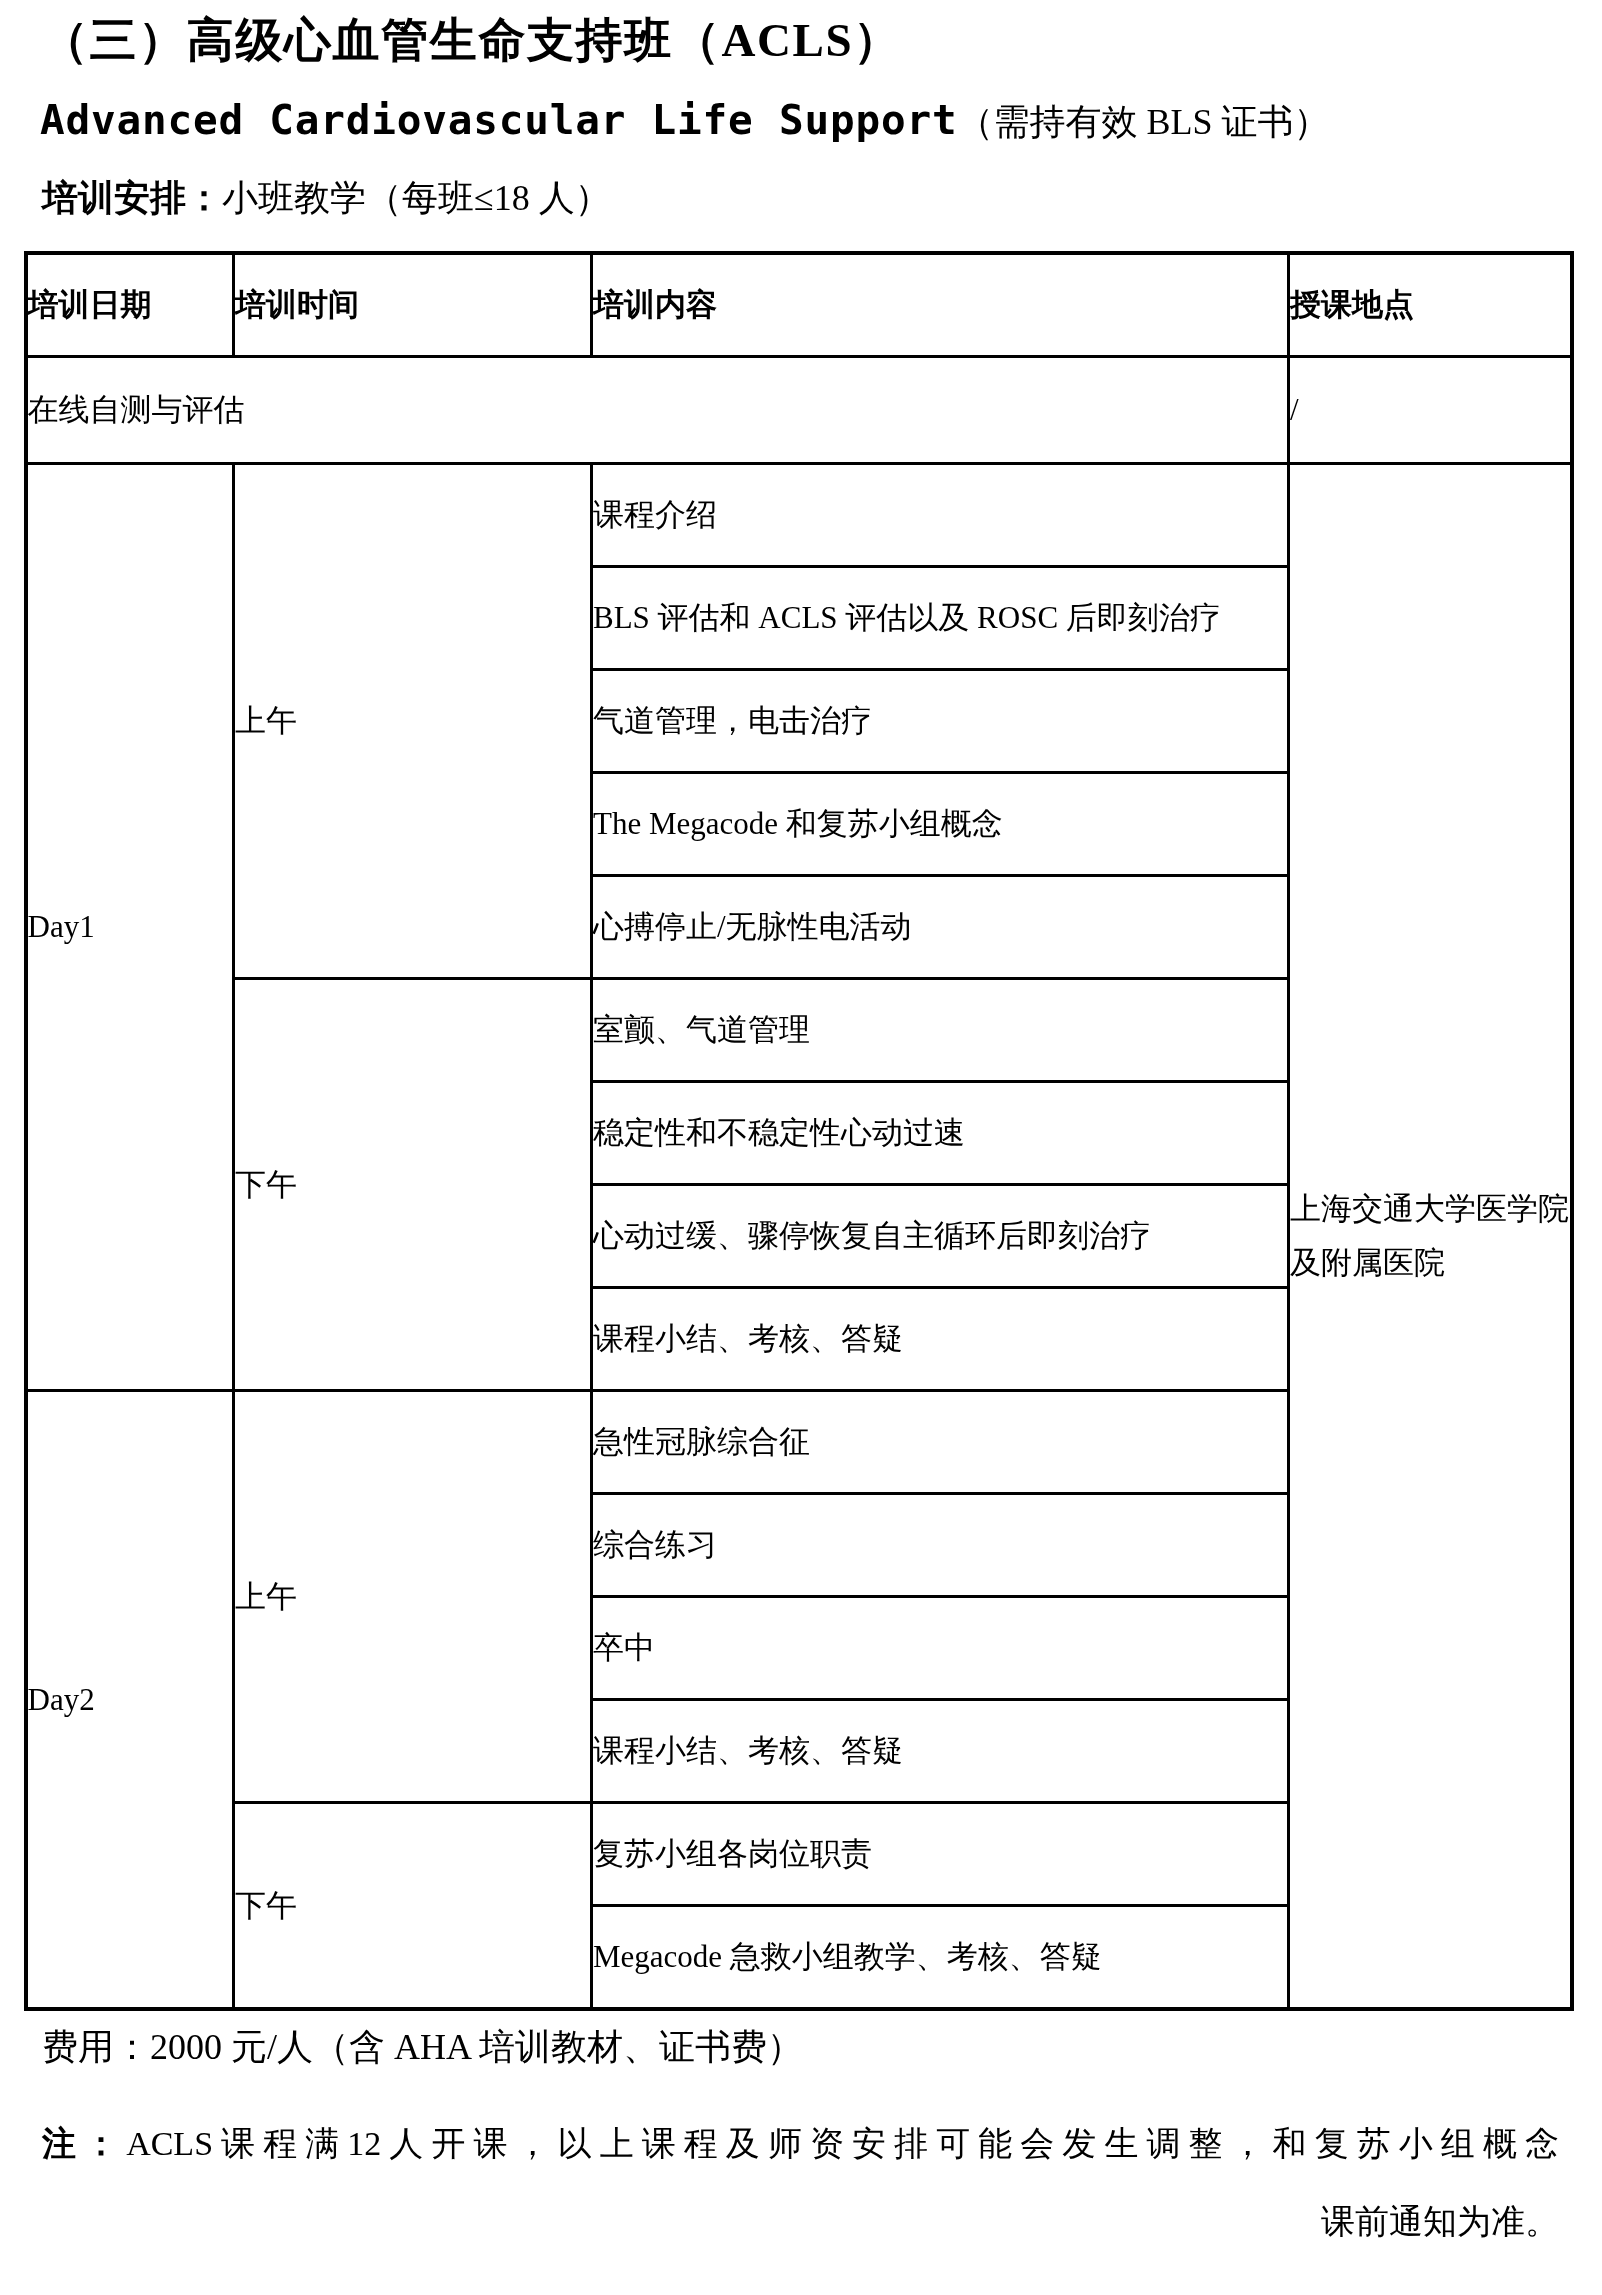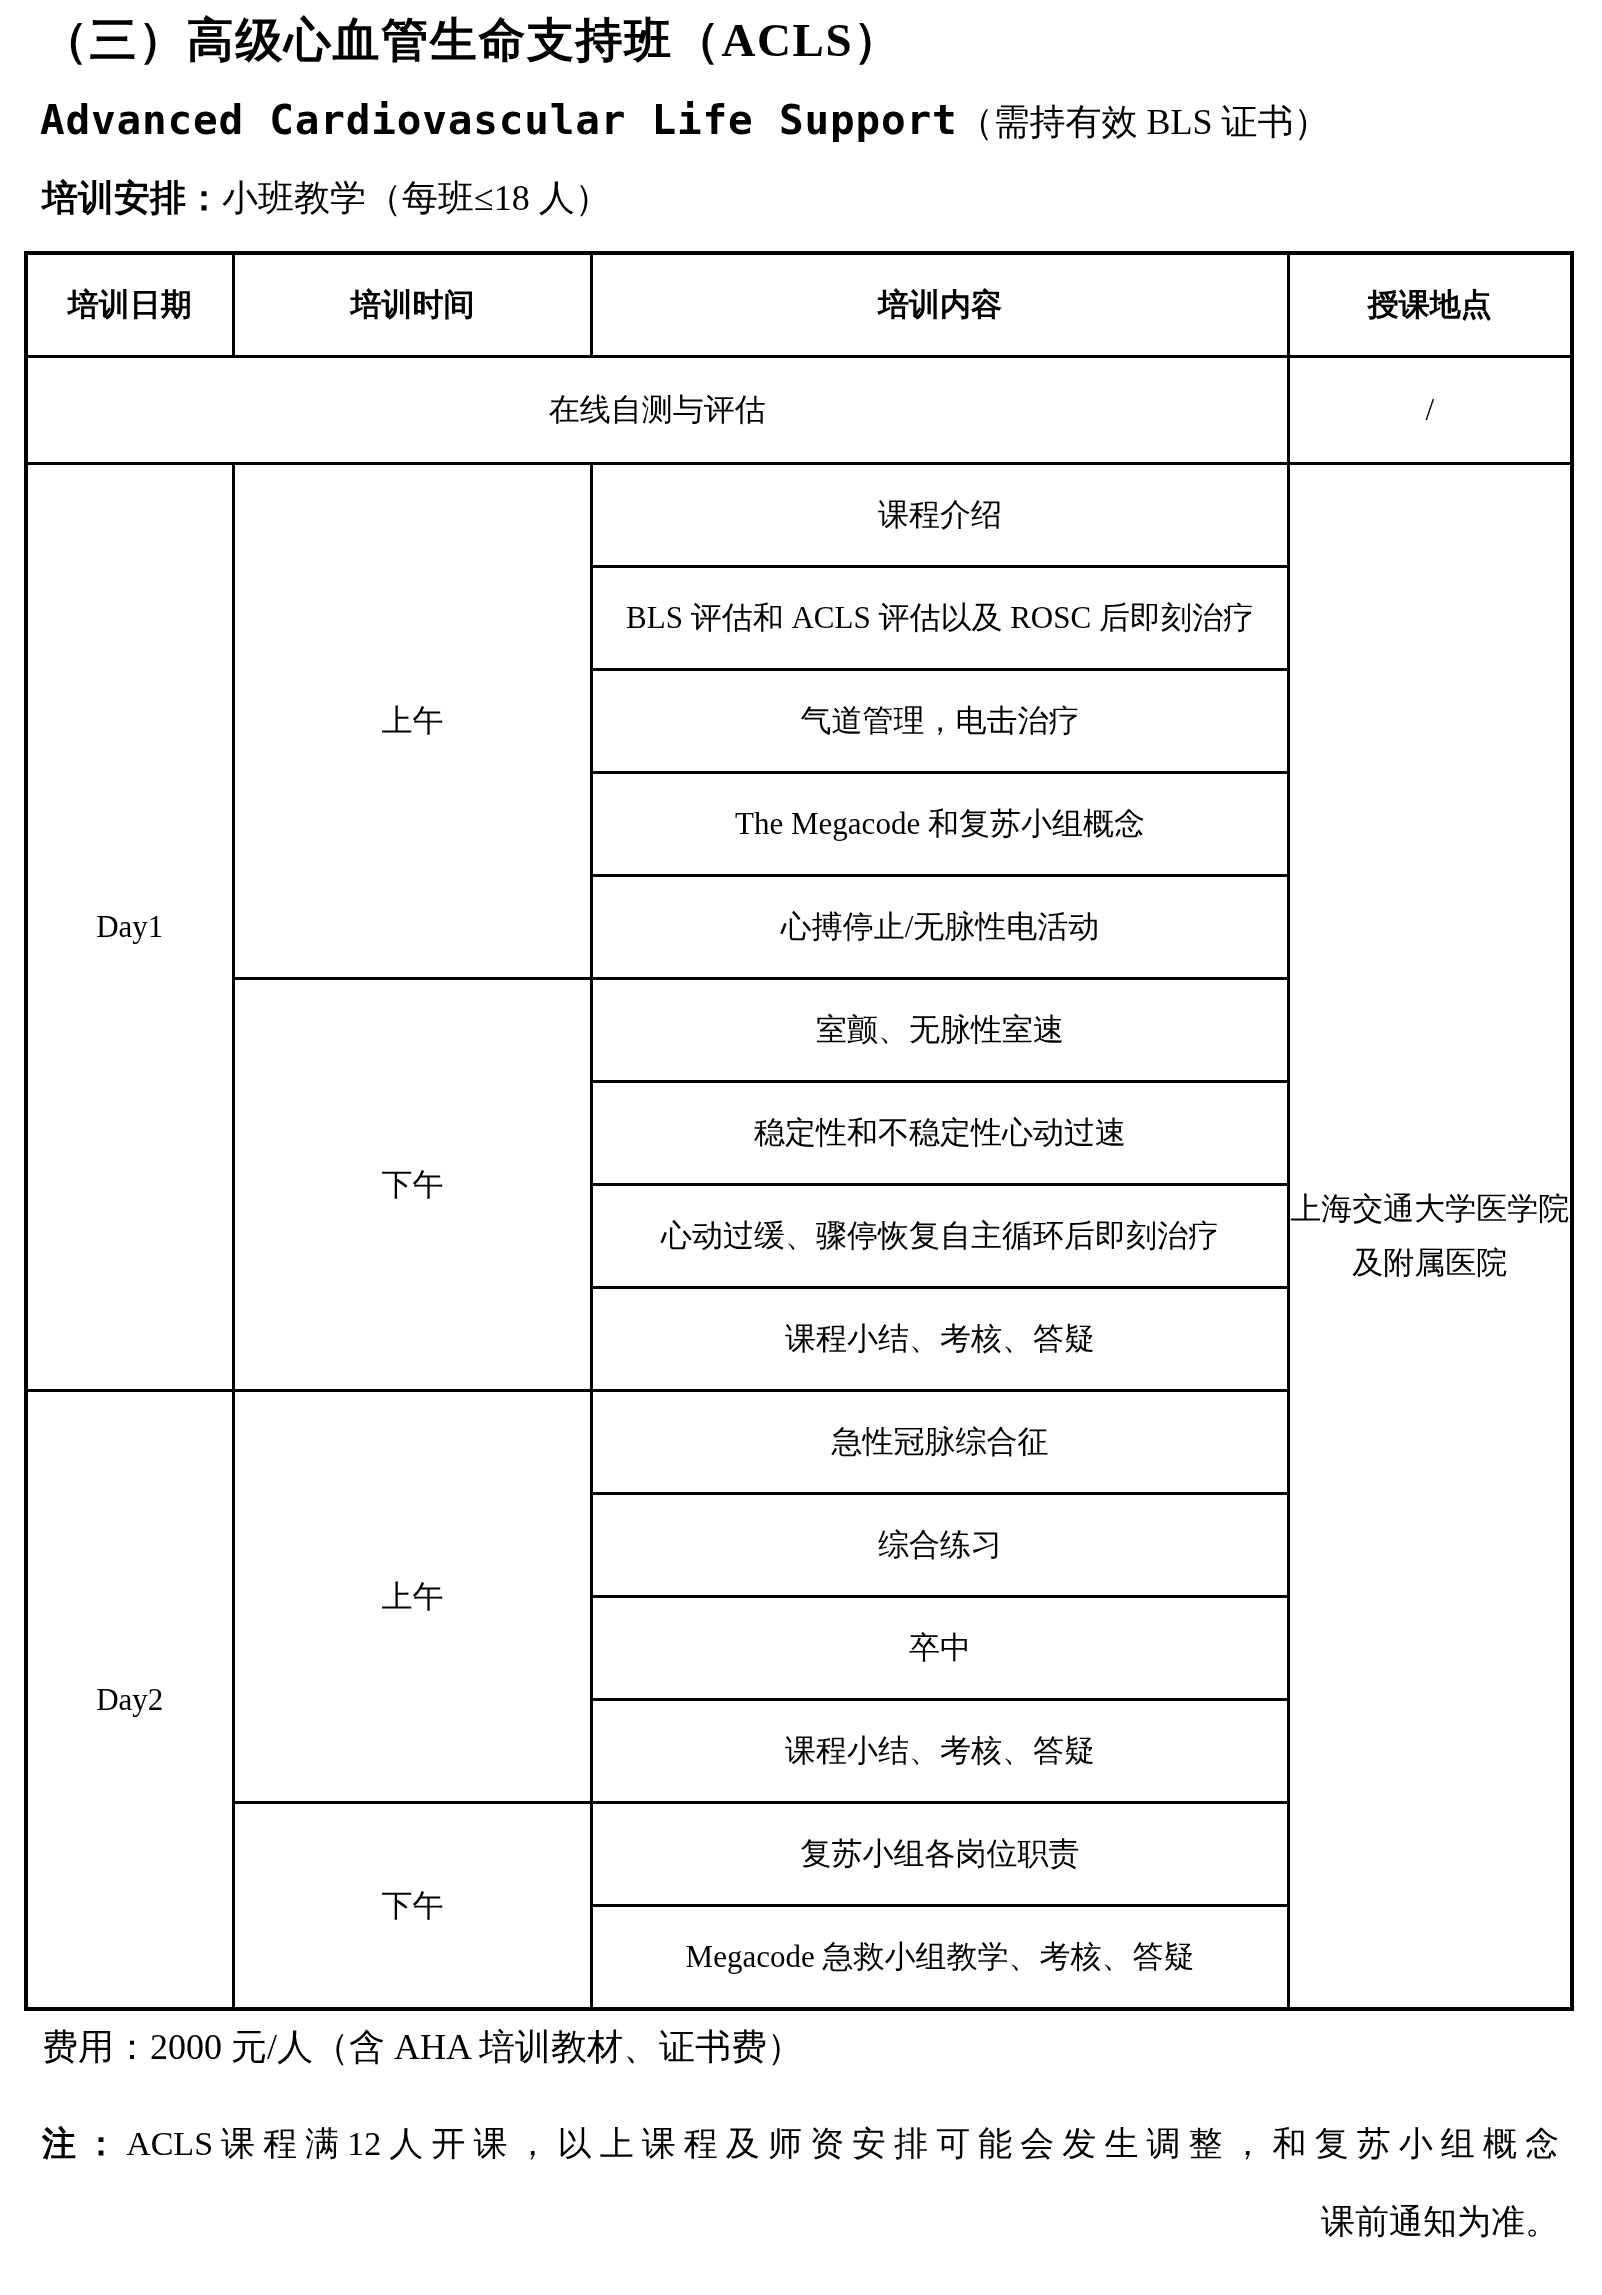--- a/index.html
+++ b/index.html
@@ -51,21 +51,21 @@
     table-layout: fixed;
     margin: 31px 0 0 23.5px;
     width: 1545px;
     border: 4.7px solid #000000;
     font-size: 31px;
   }
   table.schedule th,
   table.schedule td {
     border: 3.1px solid #000000;
     vertical-align: middle;
-    text-align: center;
+    text-align: left;
     padding: 0;
     overflow: hidden;
   }
   table.schedule th {
     font-weight: bold;
     font-size: 31px;
   }
   tr.r-header  { height: 104px; }
   tr.r-online  { height: 107px; }
   tr.r-content { height: 103px; }
@@ -152,21 +152,21 @@
     </tr>
     <tr class="r-content">
       <td class="content-cell">The Megacode 和复苏小组概念</td>
     </tr>
     <tr class="r-content">
       <td class="content-cell">心搏停止/无脉性电活动</td>
     </tr>
 
     <tr class="r-content">
       <td rowspan="4">下午</td>
-      <td class="content-cell">室颤、无脉性室速</td>
+      <td class="content-cell">室颤、气道管理</td>
     </tr>
     <tr class="r-content">
       <td class="content-cell">稳定性和不稳定性心动过速</td>
     </tr>
     <tr class="r-content">
       <td class="content-cell">心动过缓、骤停恢复自主循环后即刻治疗</td>
     </tr>
     <tr class="r-content">
       <td class="content-cell">课程小结、考核、答疑</td>
     </tr>

